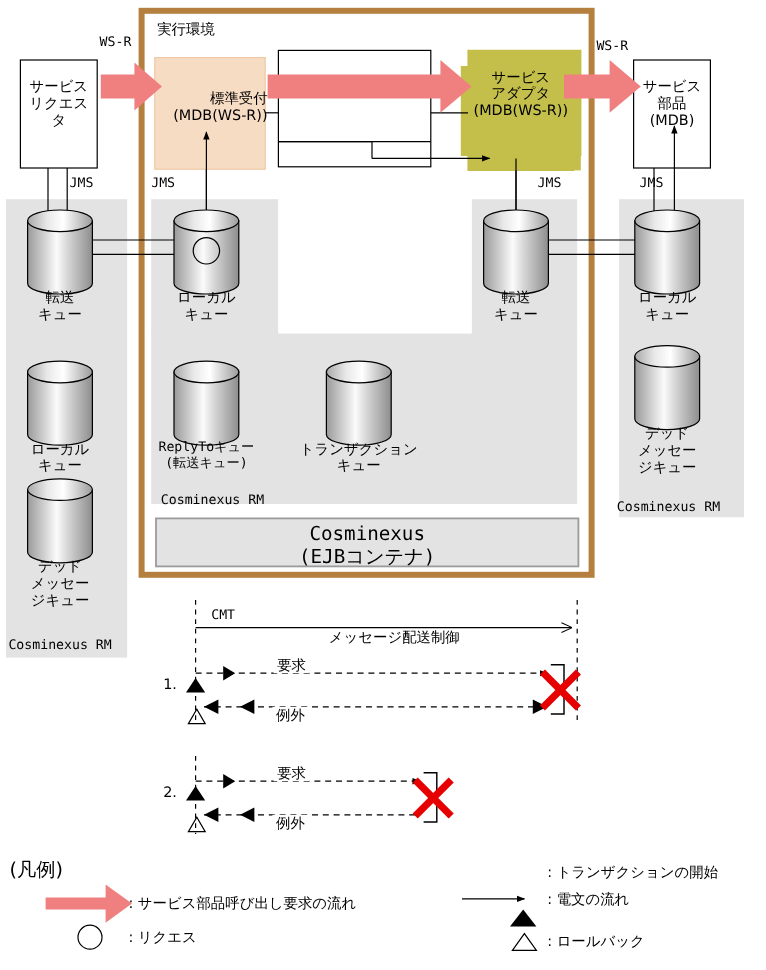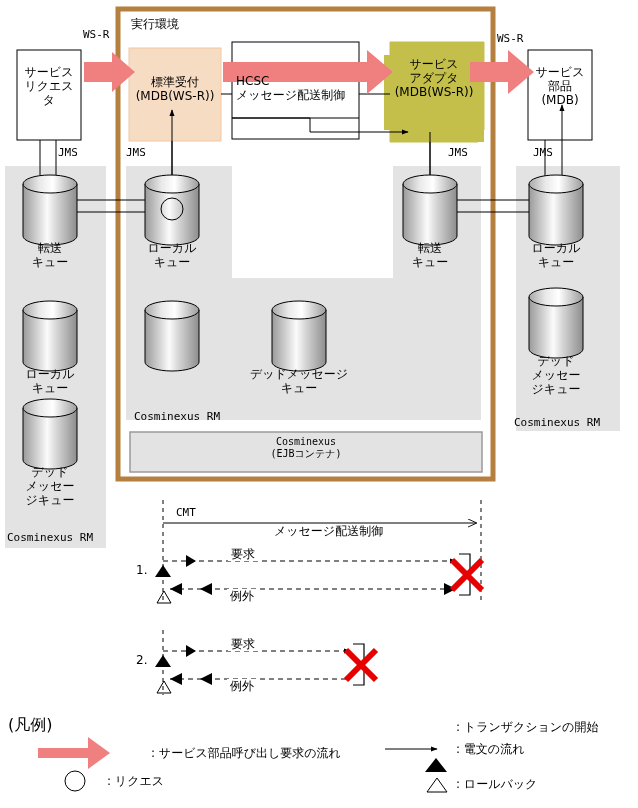--- a/index.html
+++ b/index.html
@@ -241,25 +241,23 @@
       <path d="M 427 792 L 447 792 L 437 778 z" fill="none" stroke="#000" stroke-width="1"></path>
     </g>
   </svg>
 
   <div class="lbl" style="left:131px; top:17px; font-size:12px;">実行環境</div>
 
   <div class="lbl ctr" style="left:17px; top:65px; width:64px; font-size:12px;">サービス
 リクエス
 タ</div>
 
-  <div class="lbl ctr" style="left:127px; top:75px; width:96px; font-size:12px;">標準受付
+  <div class="lbl ctr" style="left:127px; top:75px; width:96px; font-size:12px;text-align:right;">標準受付
 (MDB(WS-R))</div>
 
-  <div class="lbl" style="left:236px; top:74px; font-size:12px;">HCSC
-メッセージ配送制御</div>
 
   <div class="lbl ctr" style="left:383px; top:57px; width:102px; font-size:12px;">サービス
 アダプタ
 (MDB(WS-R))</div>
 
   <div class="lbl ctr" style="left:528px; top:65px; width:64px; font-size:12px;">サービス
 部品
 (MDB)</div>
 
   <div class="lbl mono" style="left:83px; top:29px; font-size:11px;">WS-R</div>
@@ -274,50 +272,52 @@
   <div class="lbl ctr" style="left:12px; top:241px; width:76px; font-size:12px;">転送
 キュー</div>
   <div class="lbl ctr" style="left:8px; top:367px; width:84px; font-size:12px;">ローカル
 キュー</div>
   <div class="lbl ctr" style="left:8px; top:465px; width:84px; font-size:12px;">デッド
 メッセー
 ジキュー</div>
 
   <div class="lbl ctr" style="left:130px; top:241px; width:84px; font-size:12px;">ローカル
 キュー</div>
-  <div class="lbl ctr" style="left:240px; top:367px; width:118px; font-size:12px;">デッドメッセージ
+  <div class="lbl ctr mono" style="left:120px; top:367px; width:104px; font-size:11px;">ReplyToキュー
+(転送キュー)</div>
+  <div class="lbl ctr" style="left:240px; top:367px; width:118px; font-size:12px;">トランザクション
 キュー</div>
 
   <div class="lbl ctr" style="left:392px; top:241px; width:76px; font-size:12px;">転送
 キュー</div>
   <div class="lbl ctr" style="left:514px; top:241px; width:84px; font-size:12px;">ローカル
 キュー</div>
   <div class="lbl ctr" style="left:514px; top:354px; width:84px; font-size:12px;">デッド
 メッセー
 ジキュー</div>
 
   <div class="lbl mono" style="left:134px; top:411px; font-size:11px;">Cosminexus RM</div>
   <div class="lbl mono" style="left:7px; top:532px; font-size:11px;">Cosminexus RM</div>
   <div class="lbl mono" style="left:514px; top:417px; font-size:11px;">Cosminexus RM</div>
 
-  <div class="lbl ctr mono" style="left:130px; top:436px; width:352px; font-size:10px;">Cosminexus
+  <div class="lbl ctr mono" style="left:130px; top:436px; width:352px; font-size:16px;">Cosminexus
 (EJBコンテナ)</div>
 
   <div class="lbl mono" style="left:176px; top:507px; font-size:11px;text-align:right;">CMT</div>
   <div class="lbl" style="left:274px; top:524px; font-size:12px;">メッセージ配送制御</div>
 
   <div class="lbl" style="left:136px; top:563px; font-size:12px;">1.</div>
   <div class="lbl" style="left:228px; top:547px; font-size:12px; background:#fff; padding:0 3px;">要求</div>
   <div class="lbl" style="left:227px; top:589px; font-size:12px; background:#fff; padding:0 3px;">例外</div>
 
   <div class="lbl" style="left:136px; top:653px; font-size:12px;">2.</div>
   <div class="lbl" style="left:228px; top:637px; font-size:12px; background:#fff; padding:0 3px;">要求</div>
   <div class="lbl" style="left:227px; top:679px; font-size:12px; background:#fff; padding:0 3px;">例外</div>
 
   <div class="lbl" style="left:8px; top:716px; font-size:16px;">(凡例)</div>
 
-  <div class="lbl" style="left:107px; top:746px; font-size:12px;margin-left:44px;">: サービス部品呼び出し要求の流れ</div>
+  <div class="lbl" style="left:107px; top:746px; font-size:12px;">: サービス部品呼び出し要求の流れ</div>
   <div class="lbl" style="left:107px; top:774px; font-size:12px;">: リクエス</div>
   <div class="lbl" style="left:456px; top:742px; font-size:12px;">: 電文の流れ</div>
   <div class="lbl" style="left:456px; top:720px; font-size:12px;">: トランザクションの開始</div>
   <div class="lbl" style="left:456px; top:777px; font-size:12px;">: ロールバック</div>
 
 </div>
 
 </body></html>

